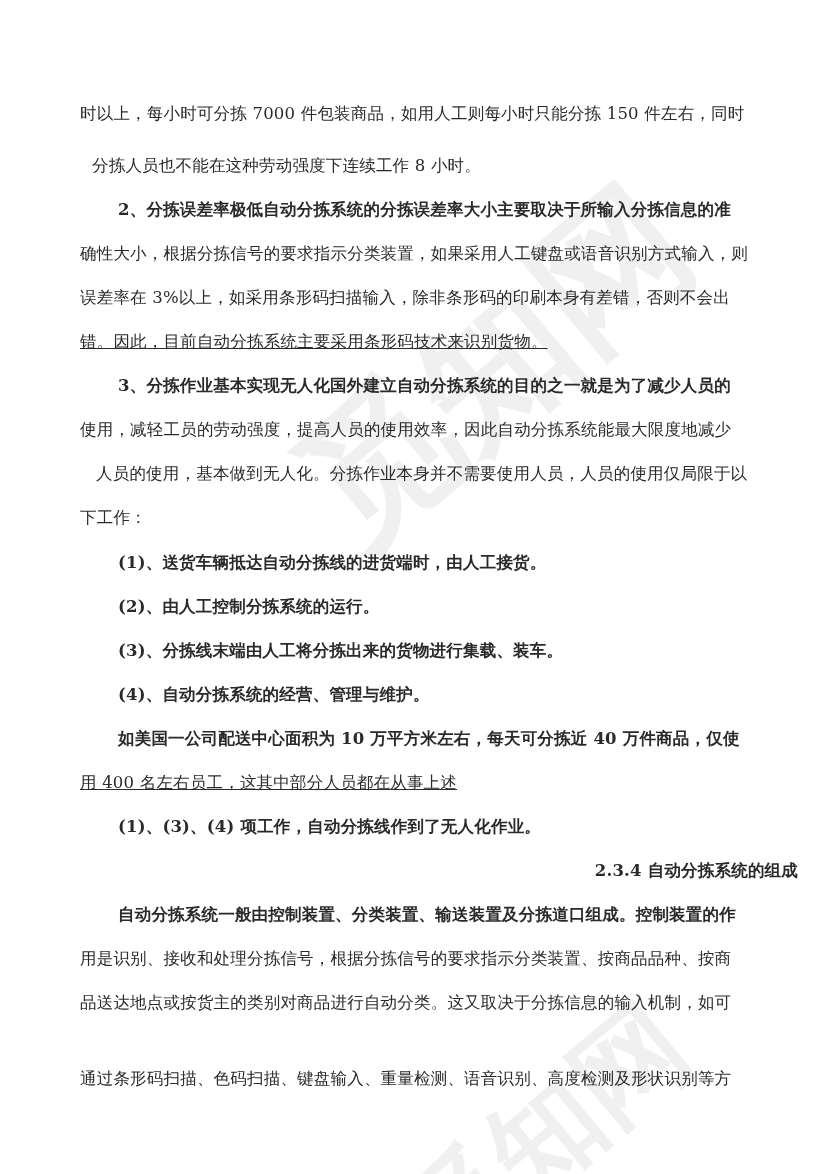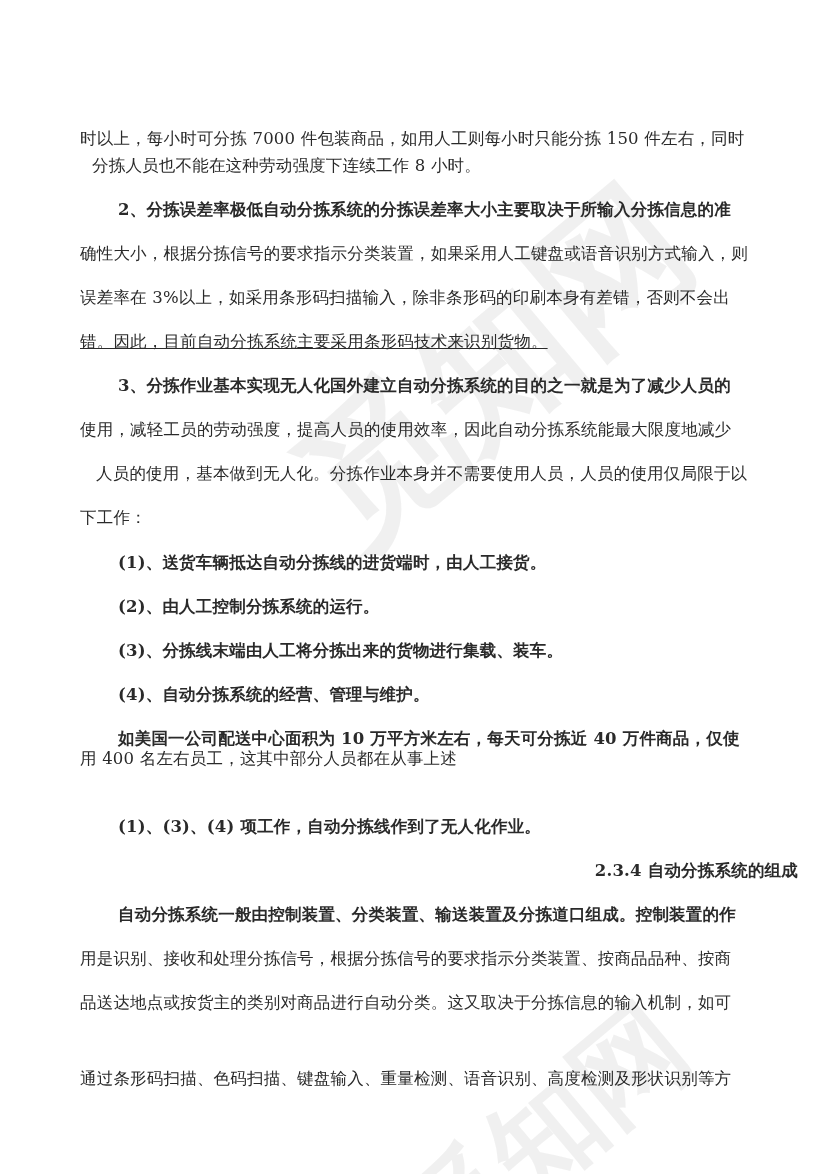--- a/index.html
+++ b/index.html
@@ -25,36 +25,36 @@
     }
     .indent { left: 118px; font-weight: bold; }
   </style>
 </head>
 <body>
 
 <div class="page">
   <div class="watermark wm-1">觅知网</div>
   <div class="watermark wm-2">觅知网</div>
   <div id="lines">
-      <div class="line" style="top: 128px;">时以上，每小时可分拣 7000 件包装商品，如用人工则每小时只能分拣 150 件左右，同时</div>
+      <div class="line" style="top: 103px;">时以上，每小时可分拣 7000 件包装商品，如用人工则每小时只能分拣 150 件左右，同时</div>
       <div class="line" style="top: 155px; margin-left: 12px;">分拣人员也不能在这种劳动强度下连续工作 8 小时。</div>
       <div class="line indent" style="top: 199px;">2、分拣误差率极低自动分拣系统的分拣误差率大小主要取决于所输入分拣信息的准</div>
       <div class="line" style="top: 243px;">确性大小，根据分拣信号的要求指示分类装置，如果采用人工键盘或语音识别方式输入，则</div>
       <div class="line" style="top: 287px;">误差率在 3%以上，如采用条形码扫描输入，除非条形码的印刷本身有差错，否则不会出</div>
       <div class="line" style="top: 331px; text-decoration: underline;">错。因此，目前自动分拣系统主要采用条形码技术来识别货物。</div>
       <div class="line indent" style="top: 375px;">3、分拣作业基本实现无人化国外建立自动分拣系统的目的之一就是为了减少人员的</div>
       <div class="line" style="top: 419px;">使用，减轻工员的劳动强度，提高人员的使用效率，因此自动分拣系统能最大限度地减少</div>
       <div class="line" style="top: 463px; margin-left: 16px;">人员的使用，基本做到无人化。分拣作业本身并不需要使用人员，人员的使用仅局限于以</div>
       <div class="line" style="top: 507px;">下工作：</div>
       <div class="line indent" style="top: 552px;">(1)、送货车辆抵达自动分拣线的进货端时，由人工接货。</div>
       <div class="line indent" style="top: 596px;">(2)、由人工控制分拣系统的运行。</div>
       <div class="line indent" style="top: 640px;">(3)、分拣线末端由人工将分拣出来的货物进行集载、装车。</div>
       <div class="line indent" style="top: 684px;">(4)、自动分拣系统的经营、管理与维护。</div>
       <div class="line indent" style="top: 728px;">如美国一公司配送中心面积为 10 万平方米左右，每天可分拣近 40 万件商品，仅使</div>
-      <div class="line" style="top: 748px;">用 400 名左右员工，这其中部分人员都在从事上述</div>
+      <div class="line" style="top: 772px; text-decoration: underline;">用 400 名左右员工，这其中部分人员都在从事上述</div>
       <div class="line indent" style="top: 816px;">(1)、(3)、(4) 项工作，自动分拣线作到了无人化作业。</div>
       <div class="line indent" style="top: 860px; text-align: right;">2.3.4 自动分拣系统的组成</div>
       <div class="line indent" style="top: 904px;">自动分拣系统一般由控制装置、分类装置、输送装置及分拣道口组成。控制装置的作</div>
       <div class="line" style="top: 948px;">用是识别、接收和处理分拣信号，根据分拣信号的要求指示分类装置、按商品品种、按商</div>
       <div class="line" style="top: 992px;">品送达地点或按货主的类别对商品进行自动分类。这又取决于分拣信息的输入机制，如可</div>
       <div class="line" style="top: 1068px;">通过条形码扫描、色码扫描、键盘输入、重量检测、语音识别、高度检测及形状识别等方</div>
     </div>
 </div>
 
 </body></html>

